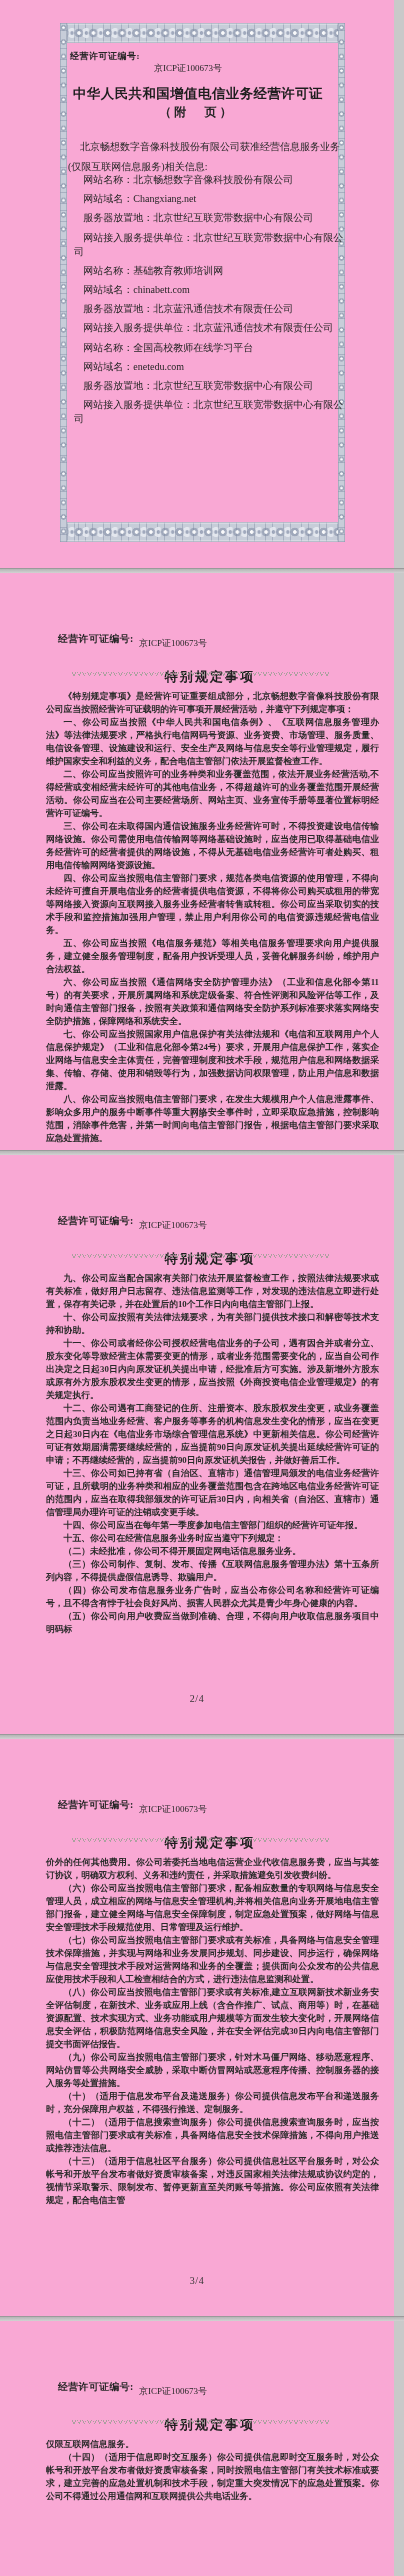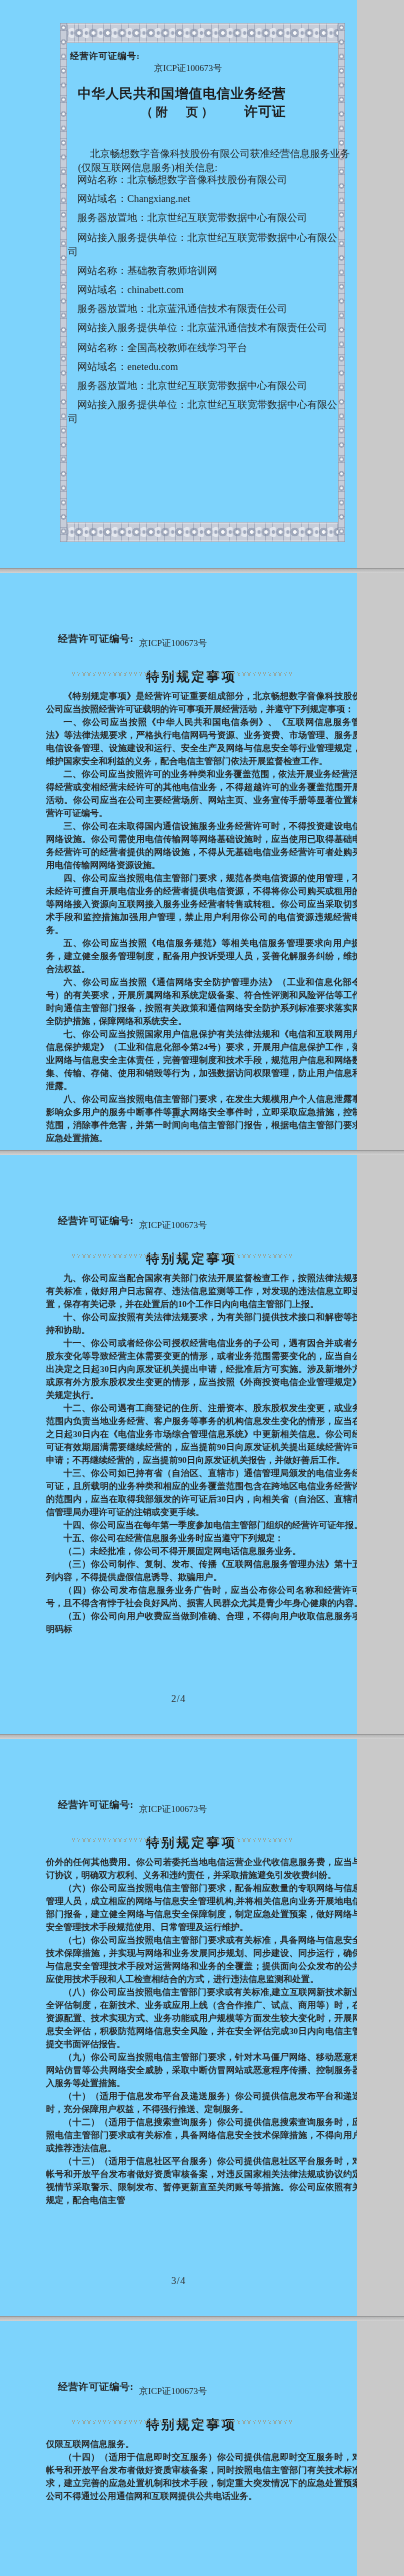--- a/index.html
+++ b/index.html
@@ -1,17 +1,17 @@
 <!DOCTYPE html>
 <html style="font-size:8.2px"><head>
 <meta charset="utf-8">
 <style>
   html,body{margin:0;padding:0;background:#c9c9c9;}
   body{width:405px;font-family:"Liberation Serif","DejaVu Serif",serif;color:#262626;}
-  .page{position:relative;width:357px;background:#7dd3fc;overflow:hidden;}
+  .page{position:relative;width:394px;background:#f9a8d4;overflow:hidden;}
   .pg1{height:568px}.pg2{height:577px}.pg3{height:579px}.pg4{height:577px}.pg5{height:552px}
   .gap{height:5.2px;background:linear-gradient(#b5b5b5,#d2d2d2);border-top:0.5px solid #9a9a9a;box-sizing:border-box;}
   .gap.first{height:4.6px;}
 
   
   .cert-frame{position:absolute;left:60px;top:23px;width:285px;height:519px;}
   .strip{position:absolute;}
   .strip-h{left:0;right:0;height:19.6px;
     background-color:#c7cdd9;
     background-image:
@@ -27,22 +27,22 @@
       radial-gradient(circle at 50% 4.6px, rgba(255,255,255,.9) 0 1px, rgba(118,130,156,.5) 1.5px 2.6px, transparent 3.1px),
       repeating-linear-gradient(0deg, rgba(108,120,148,.35) 0 0.5px, transparent 0.5px 3.6px);
     background-size:100% 14.4px,auto;
     box-shadow:inset 0.5px 0 0 #8893a8, inset -0.5px 0 0 #8893a8;}
   .strip-left{left:0}.strip-right{right:0}
 
   .cert-no-label{position:absolute;left:70px;top:50px;font-size:9px;font-weight:700;letter-spacing:0.5px;}
   .cert-no-value{position:absolute;left:154px;top:62px;font-size:9px;}
   .cert-title{position:absolute;left:67px;right:67px;top:81px;margin:4px;text-align:right;font-size:13.4px;font-weight:700;letter-spacing:0.5px;color:#1e1e1e;font-family:Liberation Mono, monospace;}
   .cert-subtitle{position:absolute;left:67px;right:67px;top:104px;margin:0;text-align:center;font-size:12px;font-weight:700;letter-spacing:3.1px;}
-  .cert-intro{position:absolute;left:68px;width:272px;top:137px;margin:10px;font-size:10px;line-height:14px;text-indent:1.2em;text-align:justify;}
-  .cert-entries{position:absolute;left:68px;width:272px;top:173px;}
+  .cert-intro{position:absolute;left:68px;width:272px;top:137px;margin:0;font-size:10px;line-height:20px;text-indent:1.2em;text-align:justify;}
+  .cert-entries{position:absolute;left:68px;width:272px;top:173px;padding-left:6px;}
   .cert-entries .cert-line{margin:0 0 5.2px 0;font-size:10px;line-height:14px;text-indent:9.3px;text-align:left;}
 
   
   .p-header{position:absolute;left:58px;top:60px;white-space:nowrap;}
   .p-header .lbl{font-size:9.8px;font-weight:700;letter-spacing:0.5px;}
   .p-header .num{font-size:9px;display:inline-block;transform:translateY(3.6px);margin-left:3.1px;}
   .p-title{position:absolute;left:0;right:0;top:79px;margin:16px;text-align:center;font-size:13px;font-weight:700;letter-spacing:2.1px;color:#1e1e1e;padding-left:26px;}
   .zigzag{position:absolute;left:72px;right:65px;top:99px;height:4.1px;opacity:.8;
     background:
       repeating-linear-gradient(63deg, transparent 0 1.5px, #99a093 1.5px 2.3px, transparent 2.3px 4.6px),

